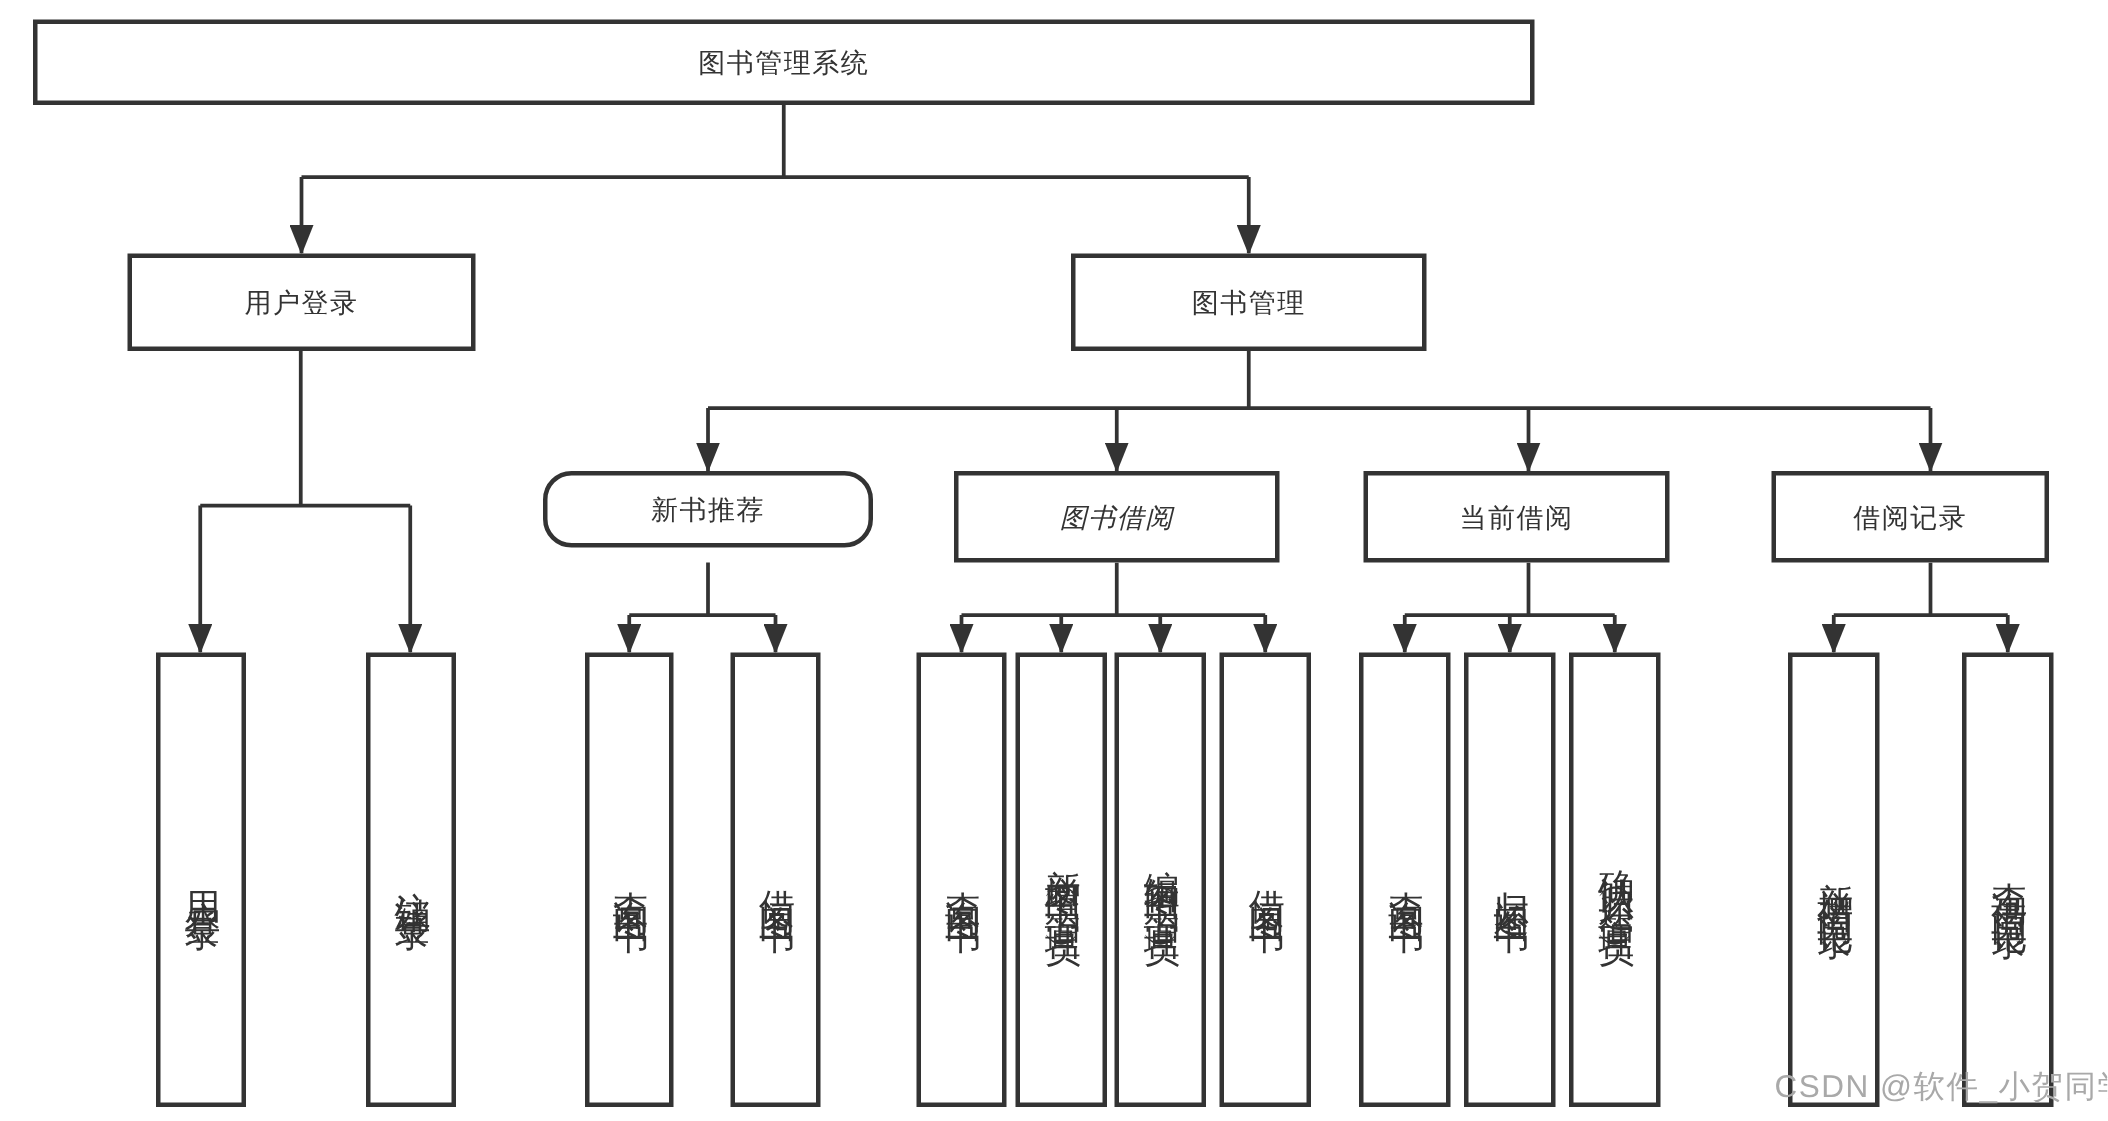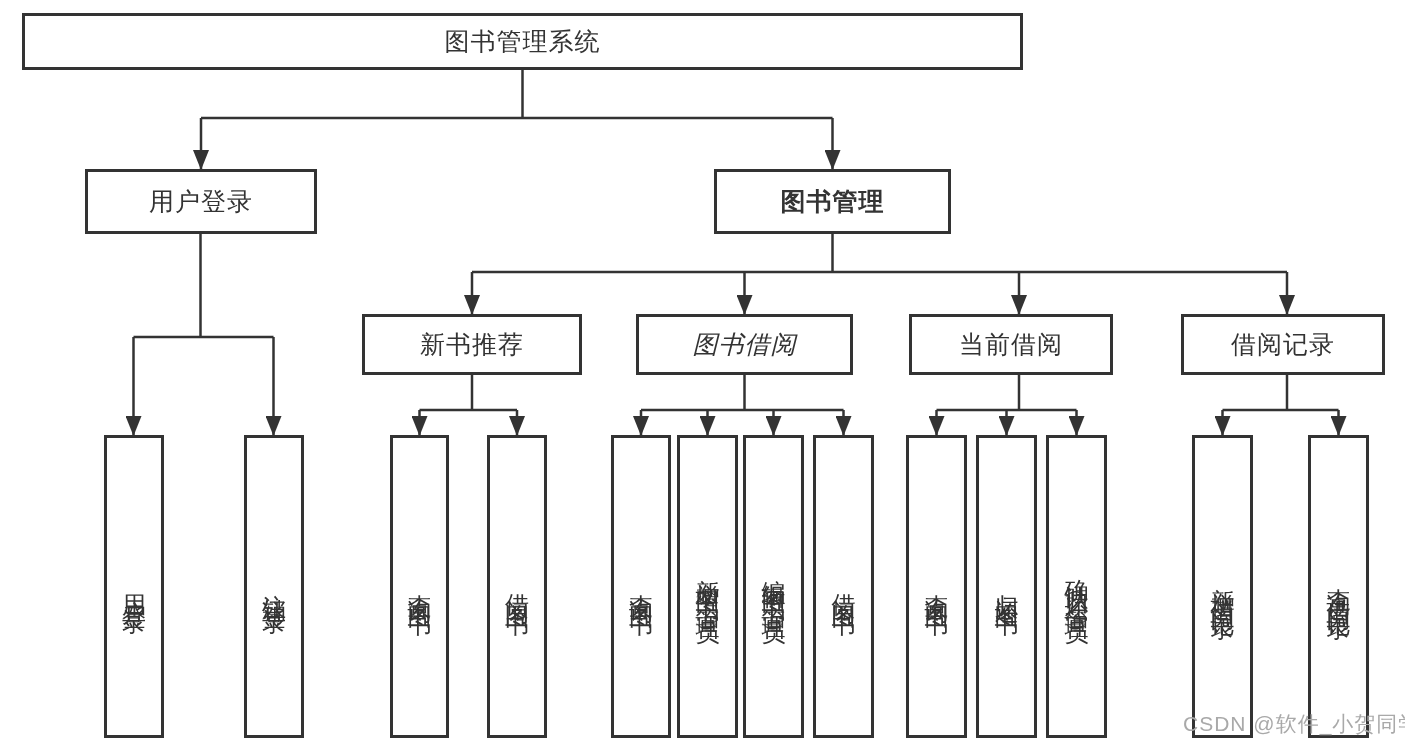--- a/index.html
+++ b/index.html
@@ -20,21 +20,21 @@
   }
   .node {
     position: absolute;
     box-sizing: border-box;
     border: 3px solid #333333;
     background: #ffffff;
     display: flex;
     align-items: center;
     justify-content: center;
   }
-  .node.h { font-size: 25px; letter-spacing: 1px; }
+  .node.h { font-size: 18px; letter-spacing: 1px; }
   .node.v { font-size: 24px; }
   .vtext {
     writing-mode: vertical-rl;
     text-orientation: mixed;
     letter-spacing: 6px;
     line-height: 1;
     white-space: nowrap;
   }
   .watermark {
     position: absolute;
@@ -113,34 +113,34 @@
     </g>
   </svg>
 
   <div class="node h" style="left:22px; top:13px; width:1001px; height:57px;">
     <span>图书管理系统</span>
   </div>
 
   <div class="node h" style="left:85px; top:169px; width:232px; height:65px;">
     <span>用户登录</span>
   </div>
-  <div class="node h" style="left:714px; top:169px; width:237px; height:65px;font-weight:bold;">
+  <div class="node h" style="left:714px; top:169px; width:237px; height:65px;">
     <span>图书管理</span>
   </div>
 
-  <div class="node h" style="left:362px; top:314px; width:220px; height:61px;">
+  <div class="node h" style="left:362px; top:314px; width:220px; height:51px;border-radius:19px;">
     <span>新书推荐</span>
   </div>
   <div class="node h" style="left:636px; top:314px; width:217px; height:61px;font-style:italic;">
     <span>图书借阅</span>
   </div>
   <div class="node h" style="left:909px; top:314px; width:204px; height:61px;">
     <span>当前借阅</span>
   </div>
-  <div class="node h" style="left:1181px; top:314px; width:204px; height:61px;">
+  <div class="node h" style="left:1181px; top:314px; width:185px; height:61px;">
     <span>借阅记录</span>
   </div>
 
   <div class="node v" style="left:104px; top:435px; width:60px; height:303px;">
     <span class="vtext">用户登录</span>
   </div>
   <div class="node v" style="left:244px; top:435px; width:60px; height:303px;">
     <span class="vtext">注销登录</span>
   </div>
 

